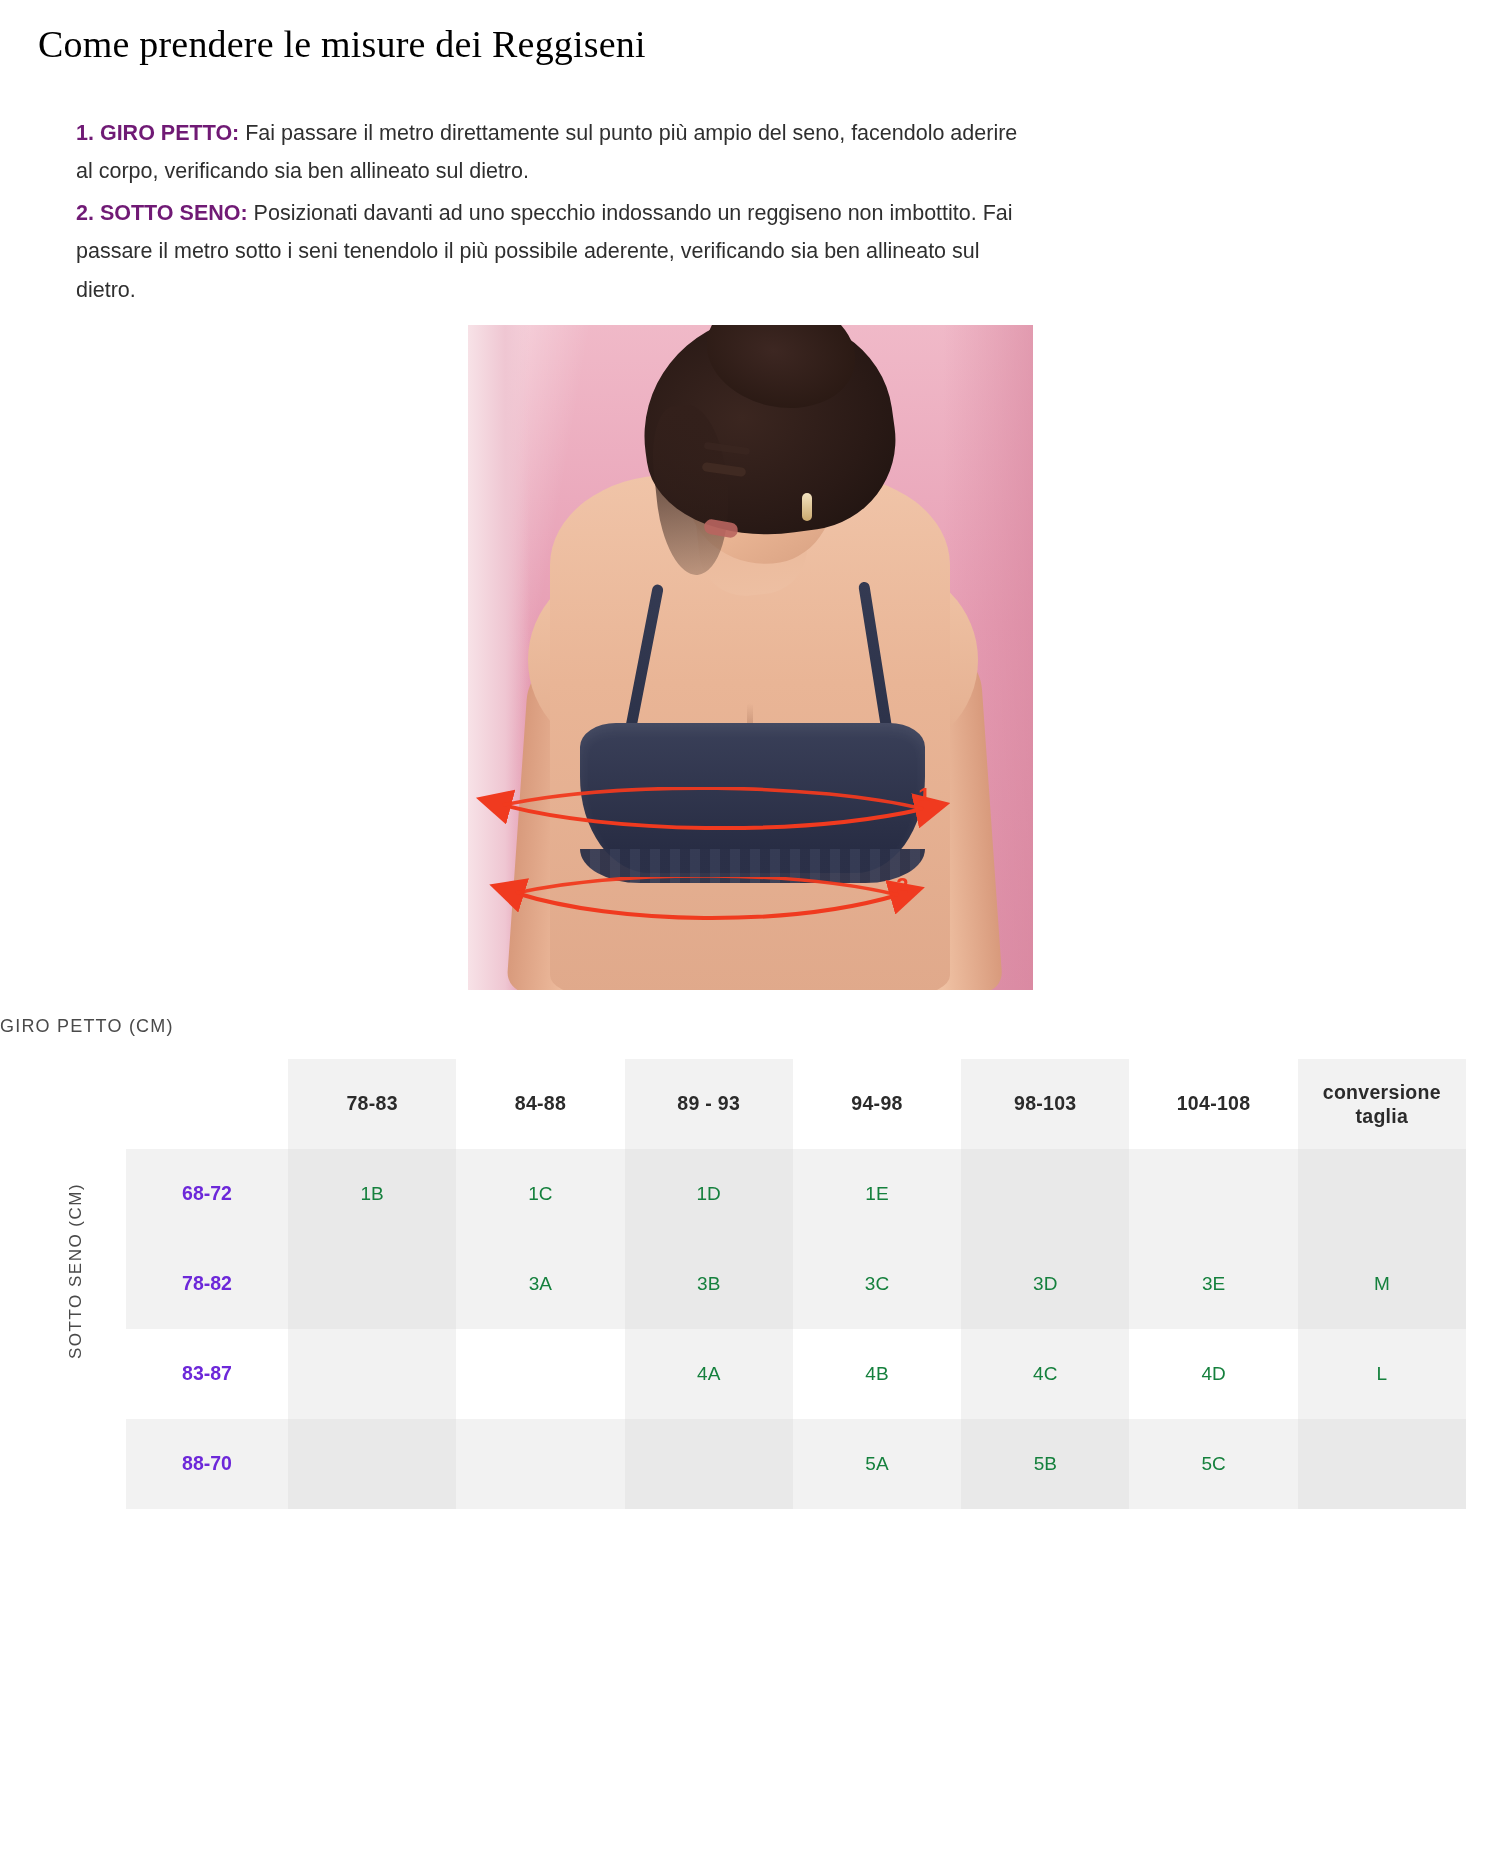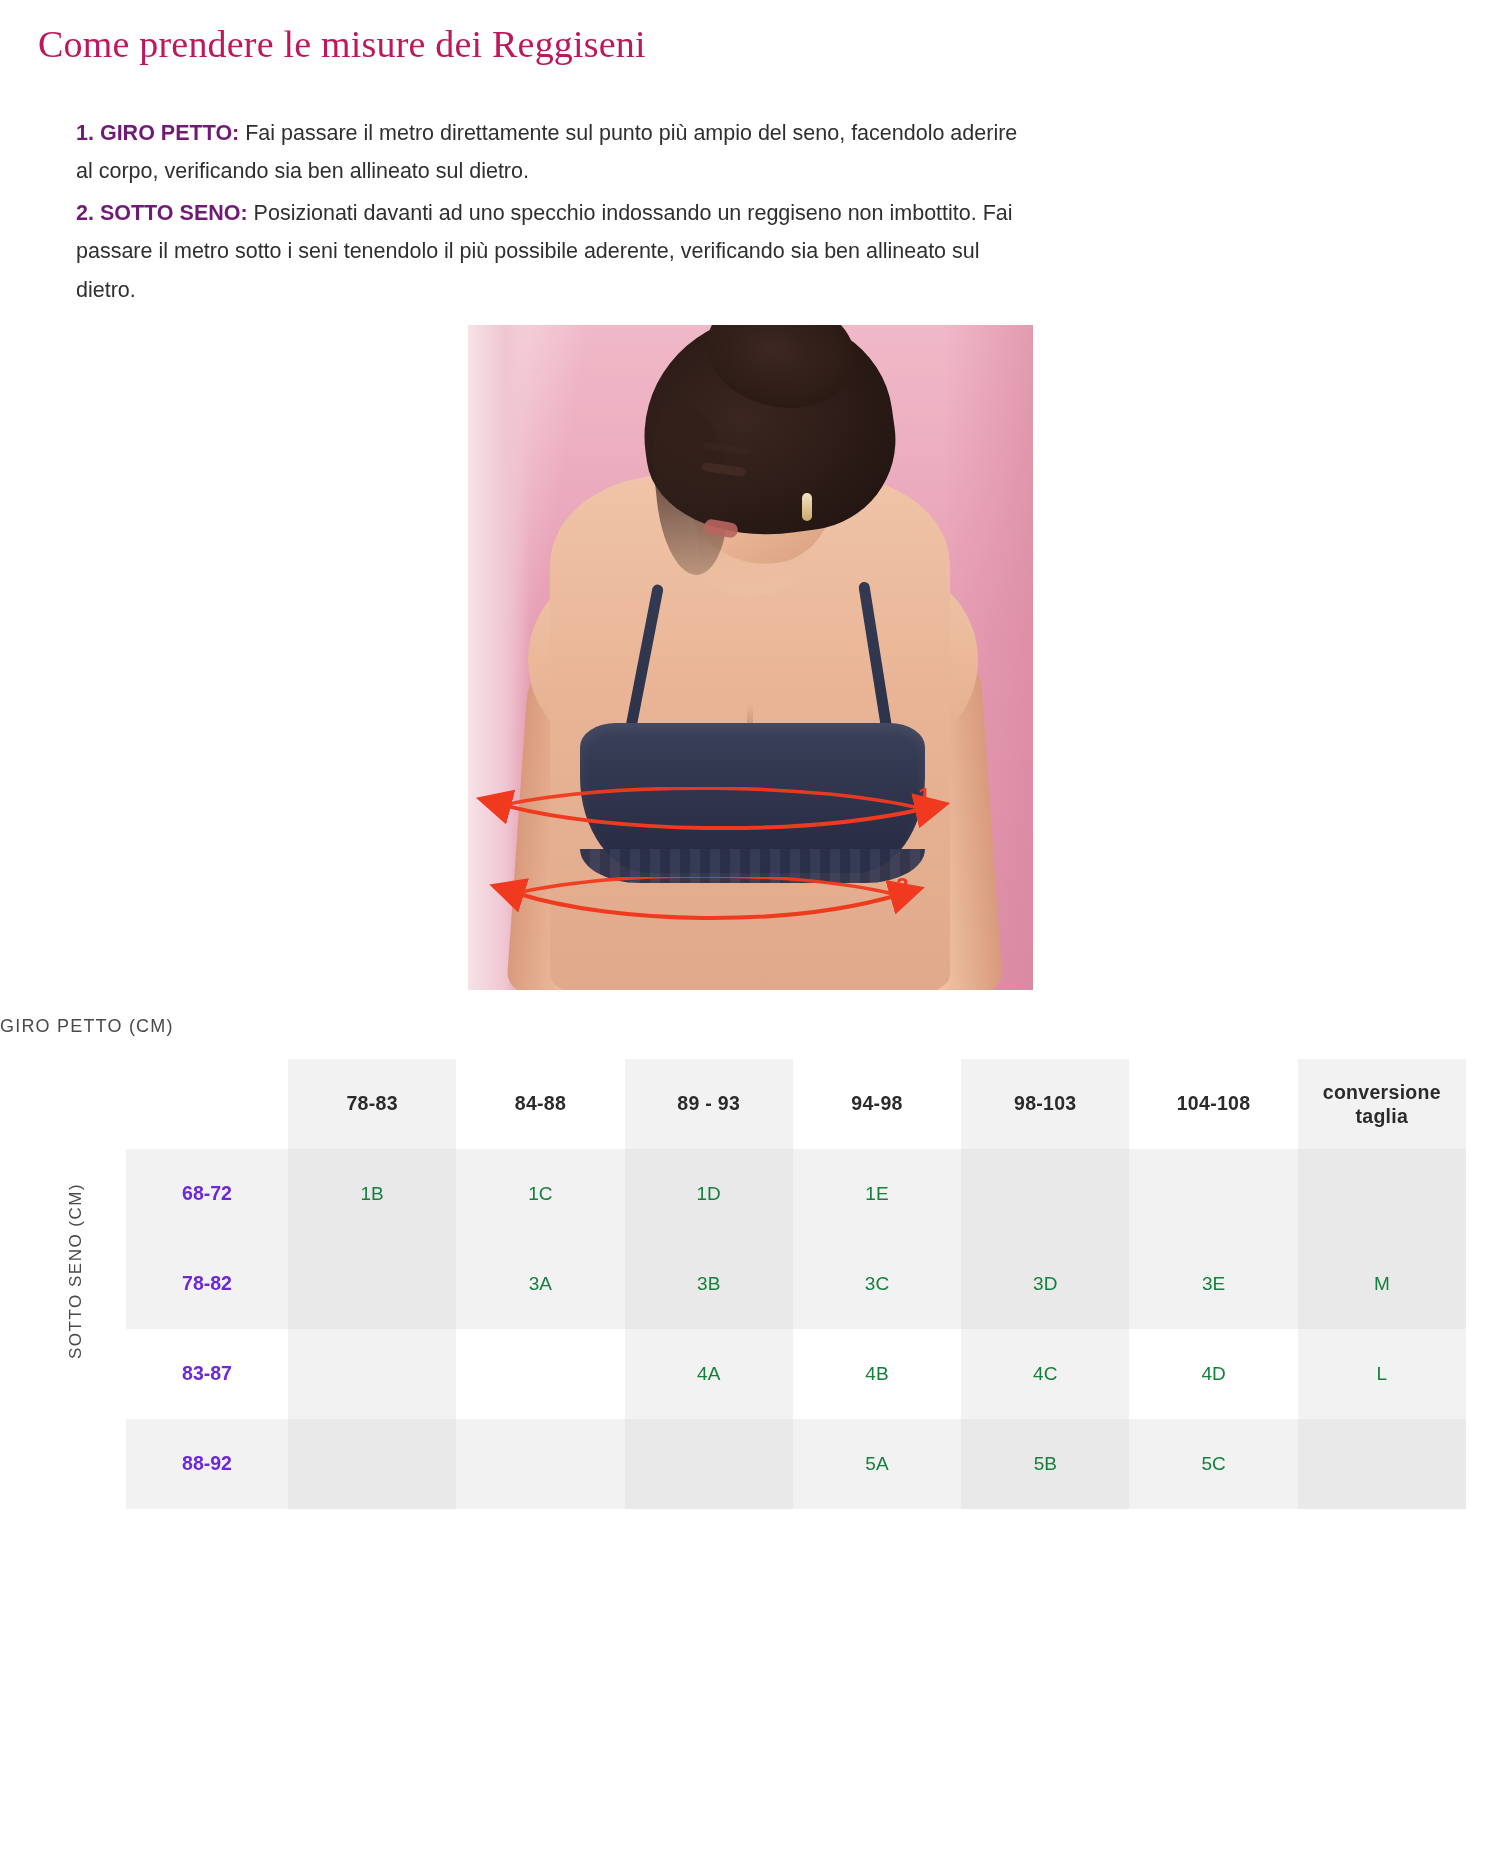--- a/index.html
+++ b/index.html
@@ -20,21 +20,21 @@
     min-height: 1867px;
     box-sizing: border-box;
     padding: 0 0 0 0;
   }
 
   
   .title {
     font-family: "Liberation Serif", serif;
     font-size: 38px;
     font-weight: 400;
-    color: #be185d;
+    color: #000000;
     letter-spacing: 0.2px;
     margin: 22px 4px 0 38px;
     line-height: 1.2;
   }
 
   
   .intro {
     margin: 46px 0 0 76px;
     width: 960px;
     font-size: 21.5px;
@@ -463,21 +463,21 @@
           <td class="rowhead shade-0">83-87</td>
           <td class="shade-a"></td>
           <td class="shade-0"></td>
           <td class="shade-a">4A</td>
           <td class="shade-0">4B</td>
           <td class="shade-a">4C</td>
           <td class="shade-0">4D</td>
           <td class="shade-a">L</td>
         </tr>
         <tr>
-          <td class="rowhead shade-a">88-92</td>
+          <td class="rowhead shade-a">88-70</td>
           <td class="shade-b"></td>
           <td class="shade-a"></td>
           <td class="shade-b"></td>
           <td class="shade-a">5A</td>
           <td class="shade-b">5B</td>
           <td class="shade-a">5C</td>
           <td class="shade-b"></td>
         </tr>
       </tbody>
     </table>

